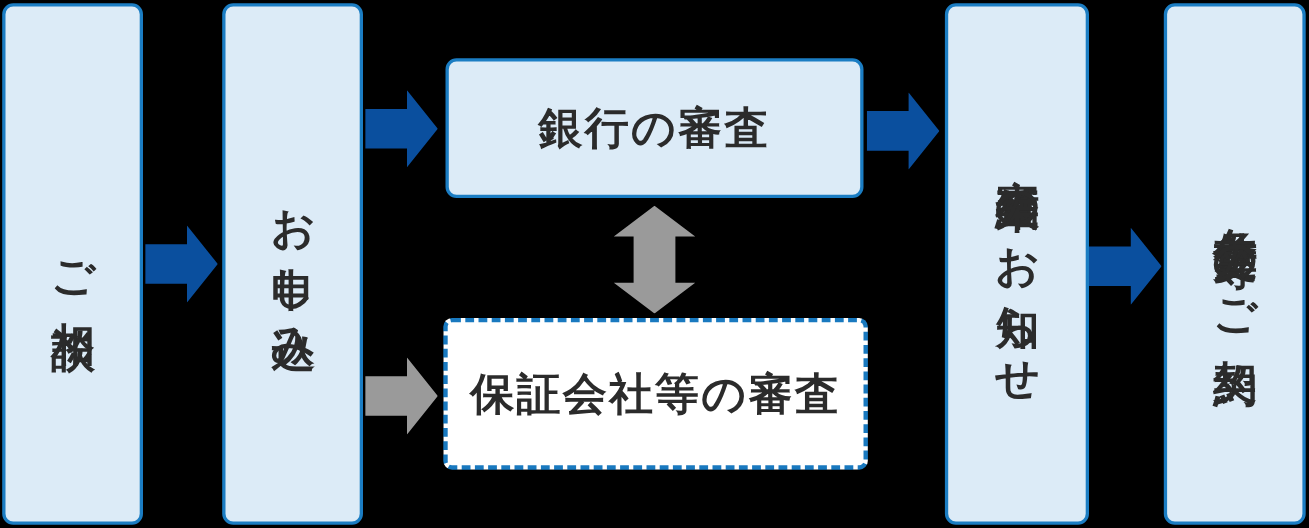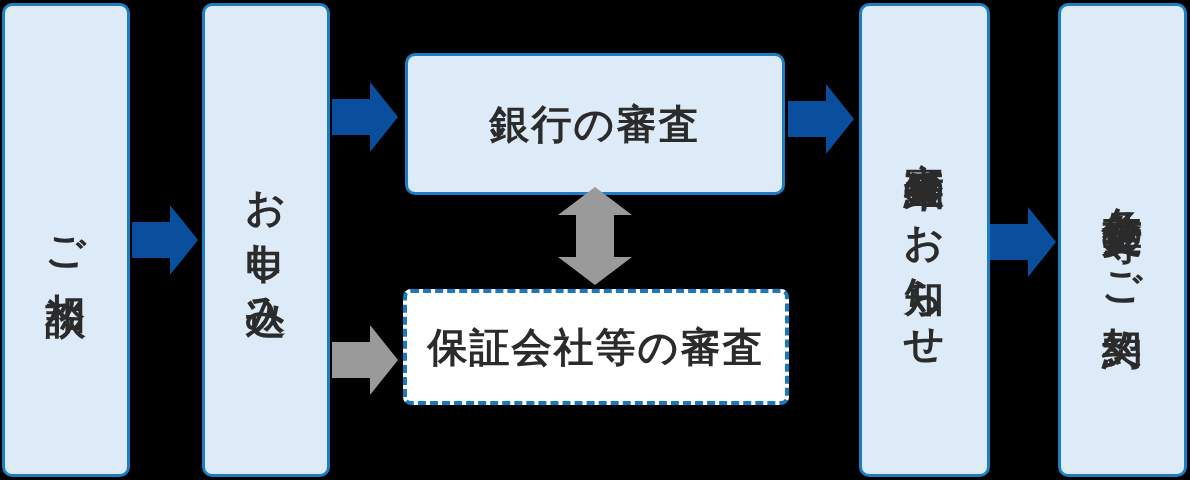--- a/index.html
+++ b/index.html
@@ -49,22 +49,22 @@
   .arr {
     position: absolute;
     display: block;
   }
   .arr.blue polygon { fill: var(--arrow-blue, #0a4f9e); }
   .arr.gray polygon { fill: var(--arrow-gray, #9a9a9a); }
 
   
   #step-1 { left: 2px;    top: 3px;   width: 128px; height: 474px; }
   #step-2 { left: 202px;  top: 3px;   width: 128px; height: 474px; }
-  #step-3 { left: 405px;  top: 53px;  width: 380px; height: 142px; }
-  #step-4 { left: 403px;  top: 289px; width: 386px; height: 116px; }
+  #step-3 { left: 405px;  top: 53px;  width: 380px; height: 127px; }
+  #step-4 { left: 403px;  top: 289px; width: 386px; height: 138px; }
   #step-5 { left: 859px;  top: 3px;   width: 131px; height: 474px; }
   #step-6 { left: 1058px; top: 3px;   width: 129px; height: 474px; }
 
   #arrow-1 { left: 132px; top: 205px; width: 66px; height: 70px; }
   #arrow-2 { left: 332px; top: 82px;  width: 66px; height: 70px; }
   #arrow-3 { left: 788px; top: 84px;  width: 66px; height: 70px; }
   #arrow-4 { left: 990px; top: 207px; width: 66px; height: 70px; }
   #arrow-5 { left: 332px; top: 325px; width: 66px; height: 70px; }
   #arrow-6 { left: 558px; top: 187px; width: 74px; height: 98px; }
 </style>

